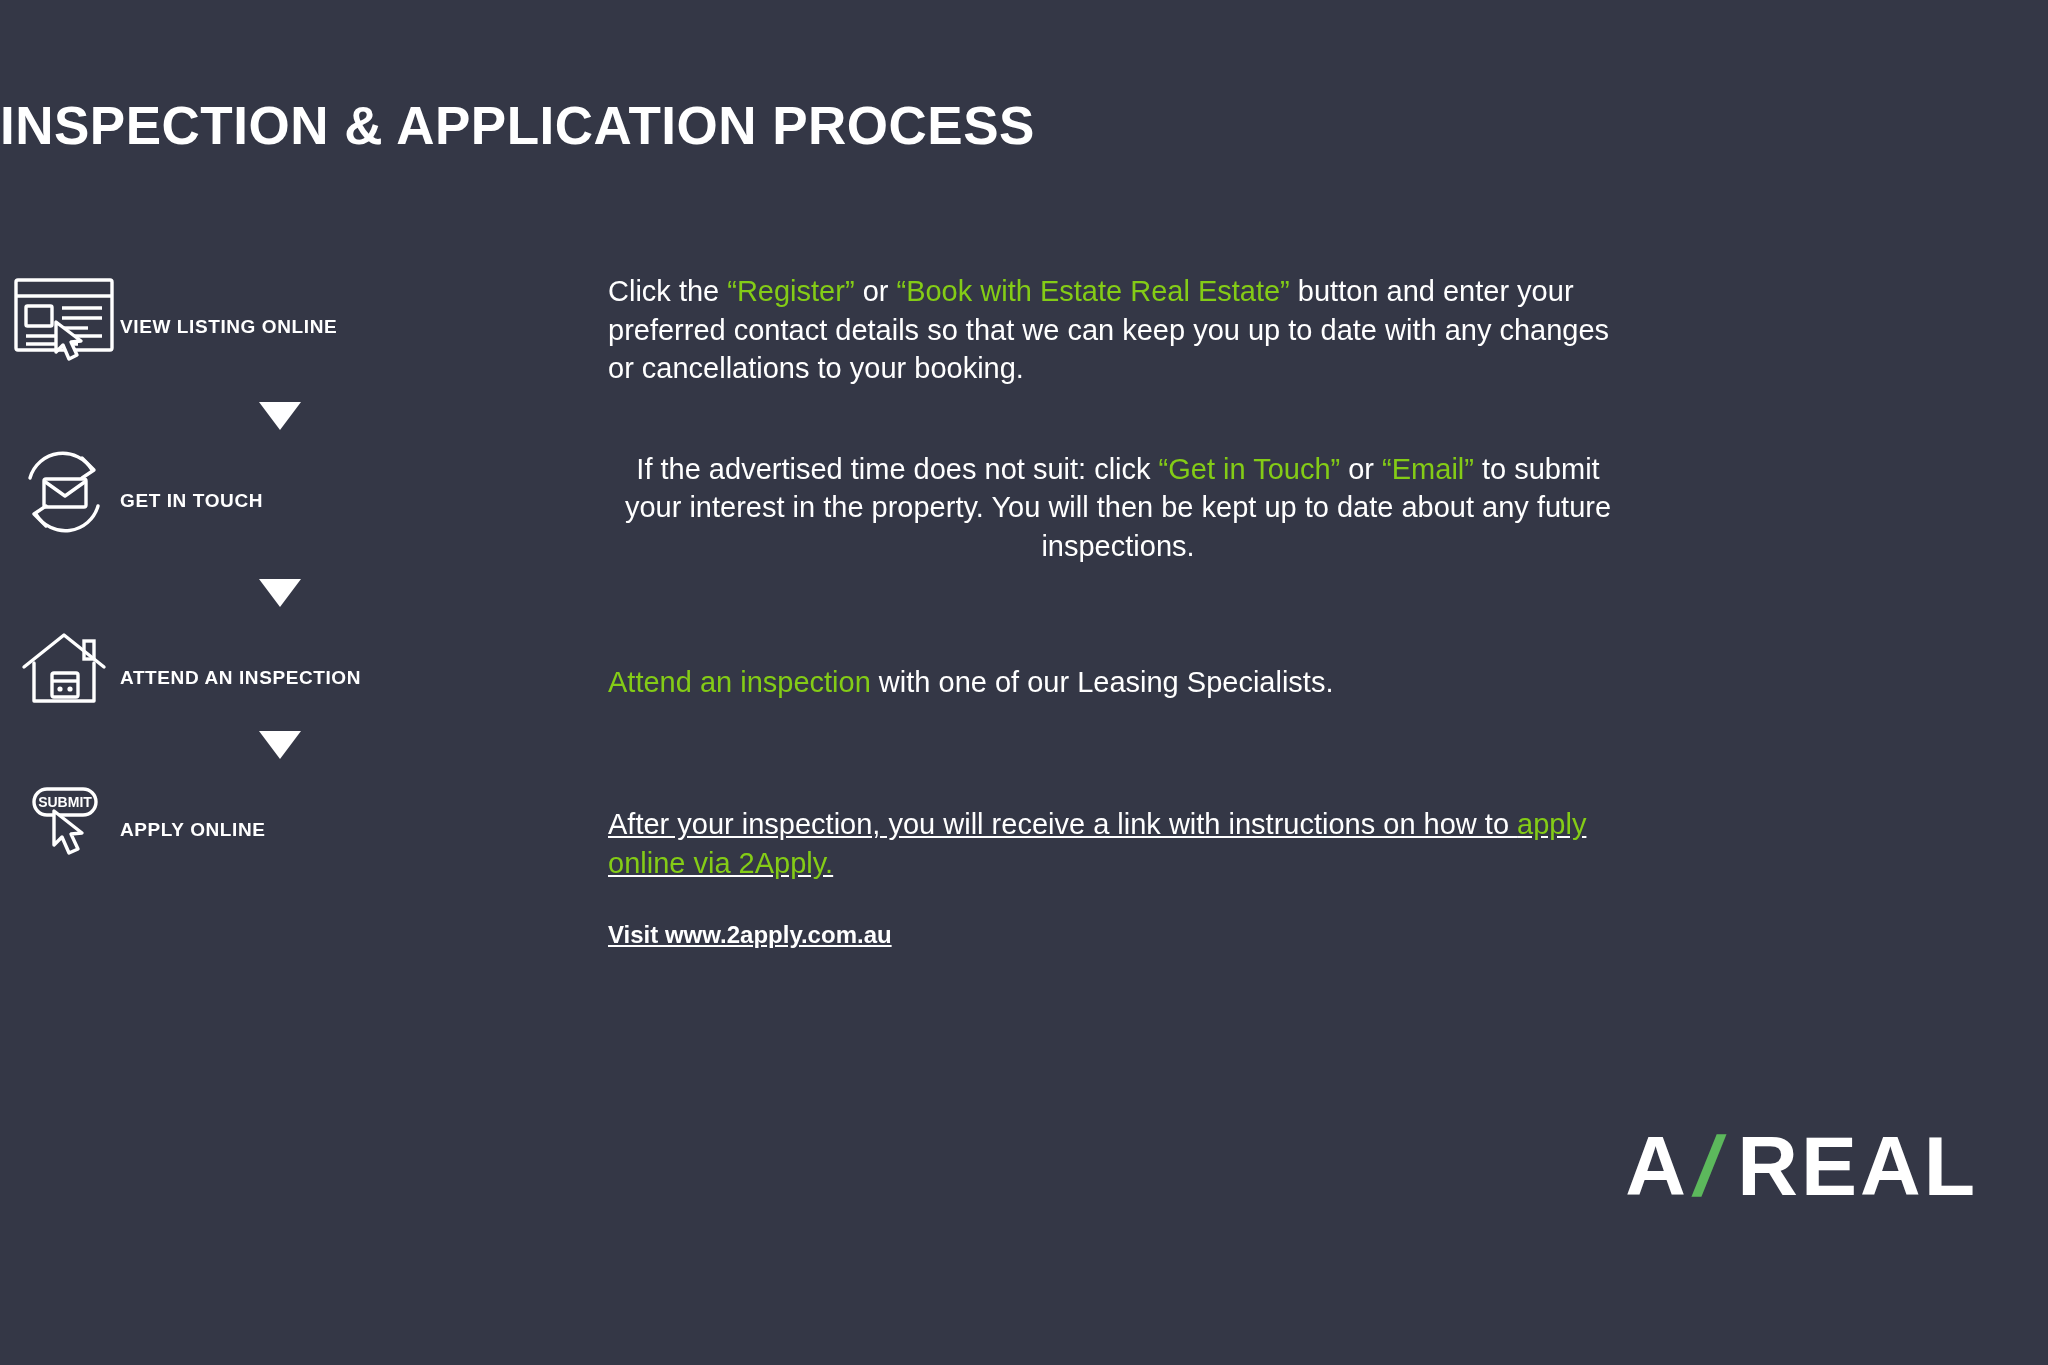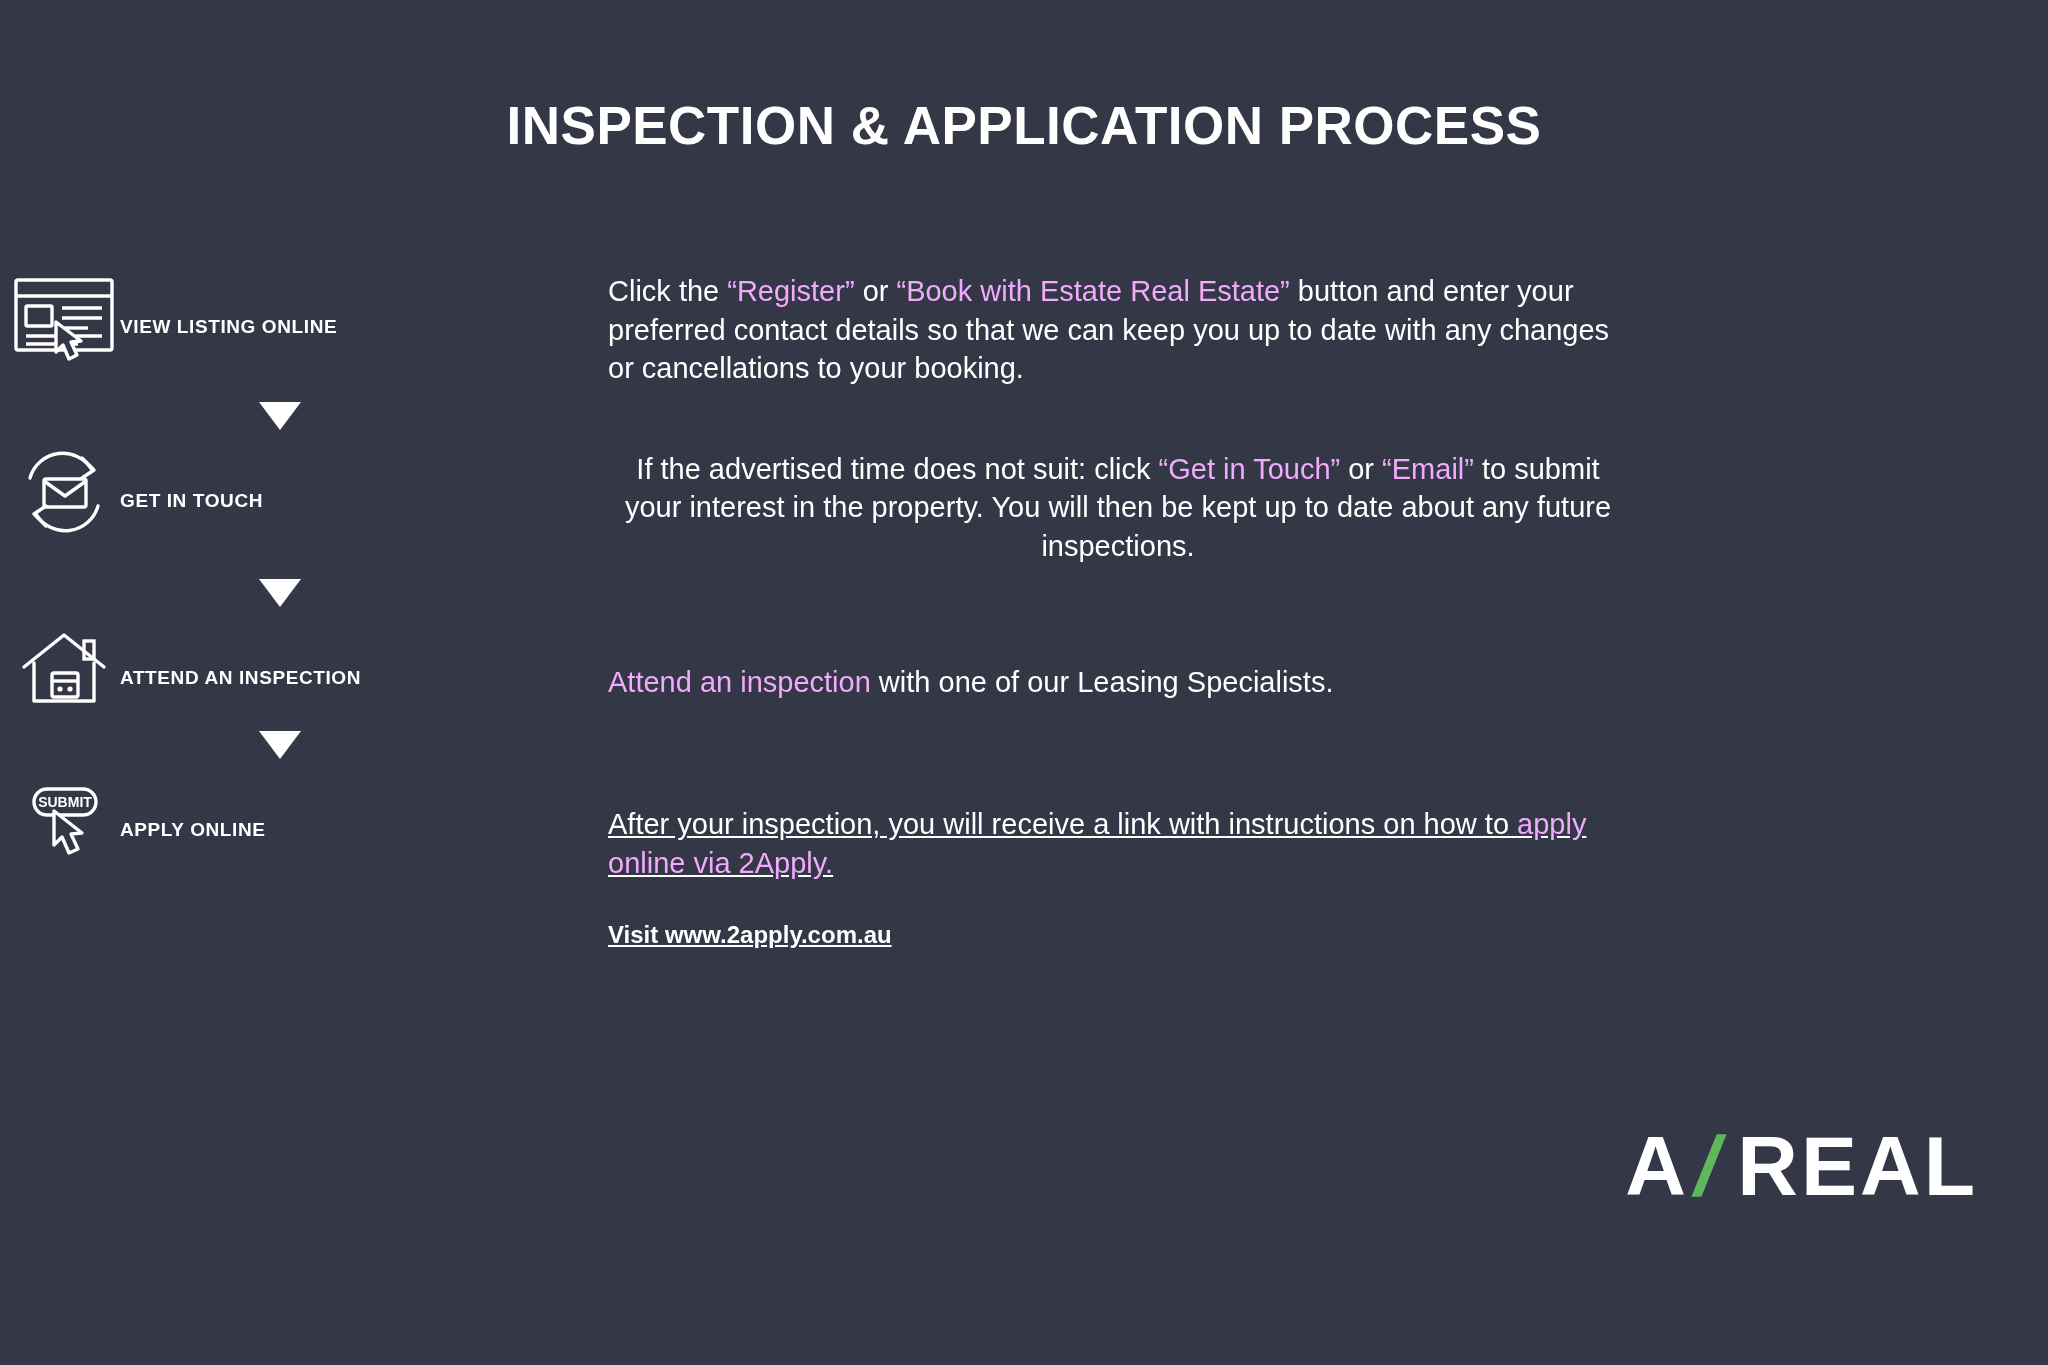--- a/index.html
+++ b/index.html
@@ -18,21 +18,21 @@
   .page {
     position: relative;
     width: 2048px;
     height: 1365px;
   }
   .title {
     position: absolute;
     top: 95px;
     left: 0;
     width: 2048px;
-    text-align: center;
+    text-align: left;
     font-size: 53px;
     font-weight: bold;
     letter-spacing: 0.5px;
     color: #ffffff;
   }
   .steps {
     position: absolute;
     top: 270px;
     left: 0;
     width: 2048px;
@@ -85,21 +85,21 @@
     padding-right: 60px;
     max-width: 1020px;
   }
   .body-text {
     font-size: 29px;
     line-height: 1.33;
     color: #ffffff;
     font-weight: normal;
   }
   .green {
-    color: #f0abfc;
+    color: #84cc16;
   }
   .visit {
     margin-top: 38px;
     font-size: 24px;
     font-weight: bold;
     color: #ffffff;
   }
   .logo {
     position: absolute;
     right: 70px;

